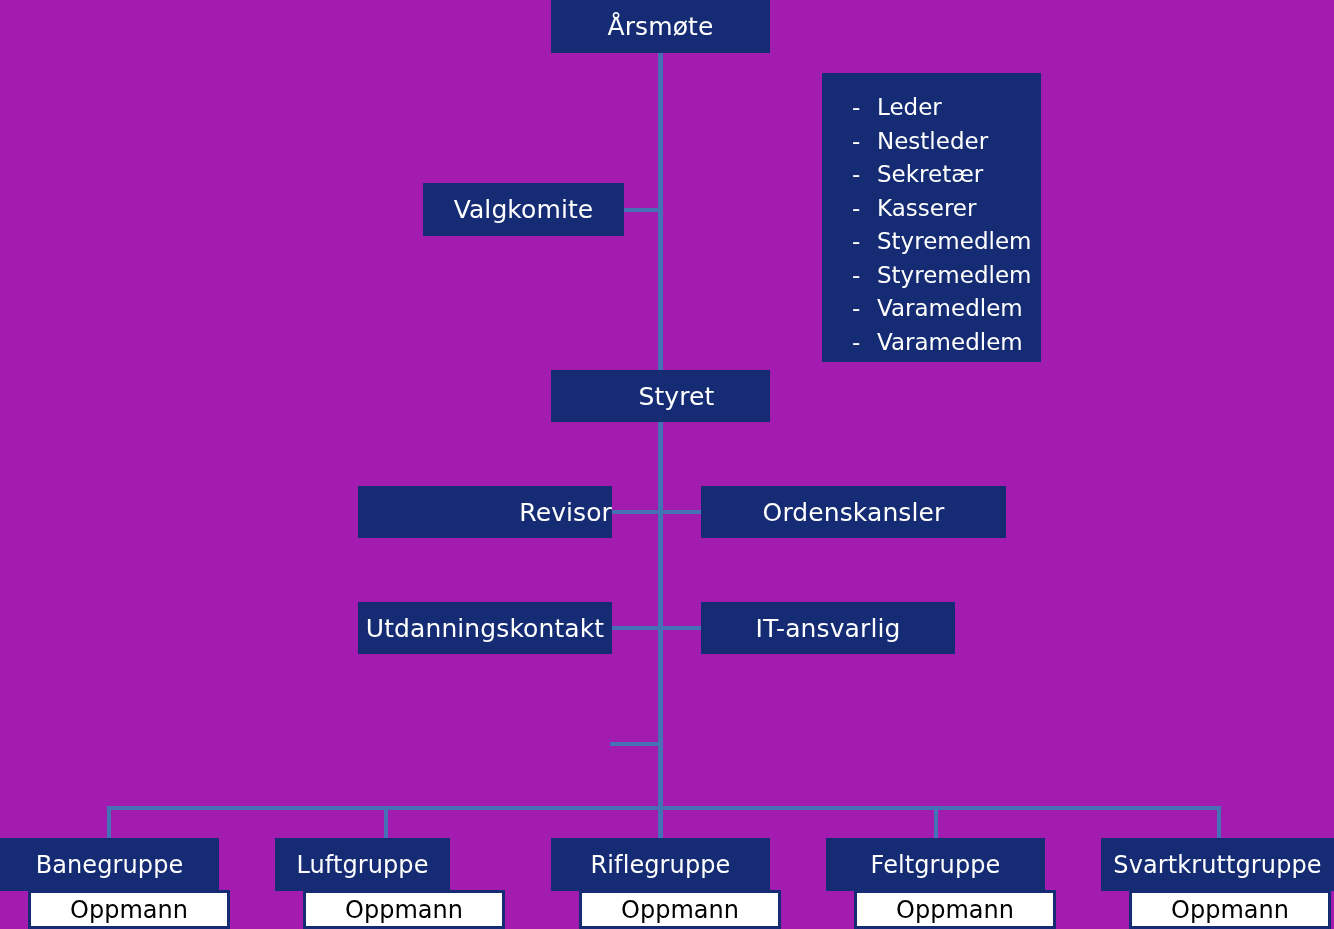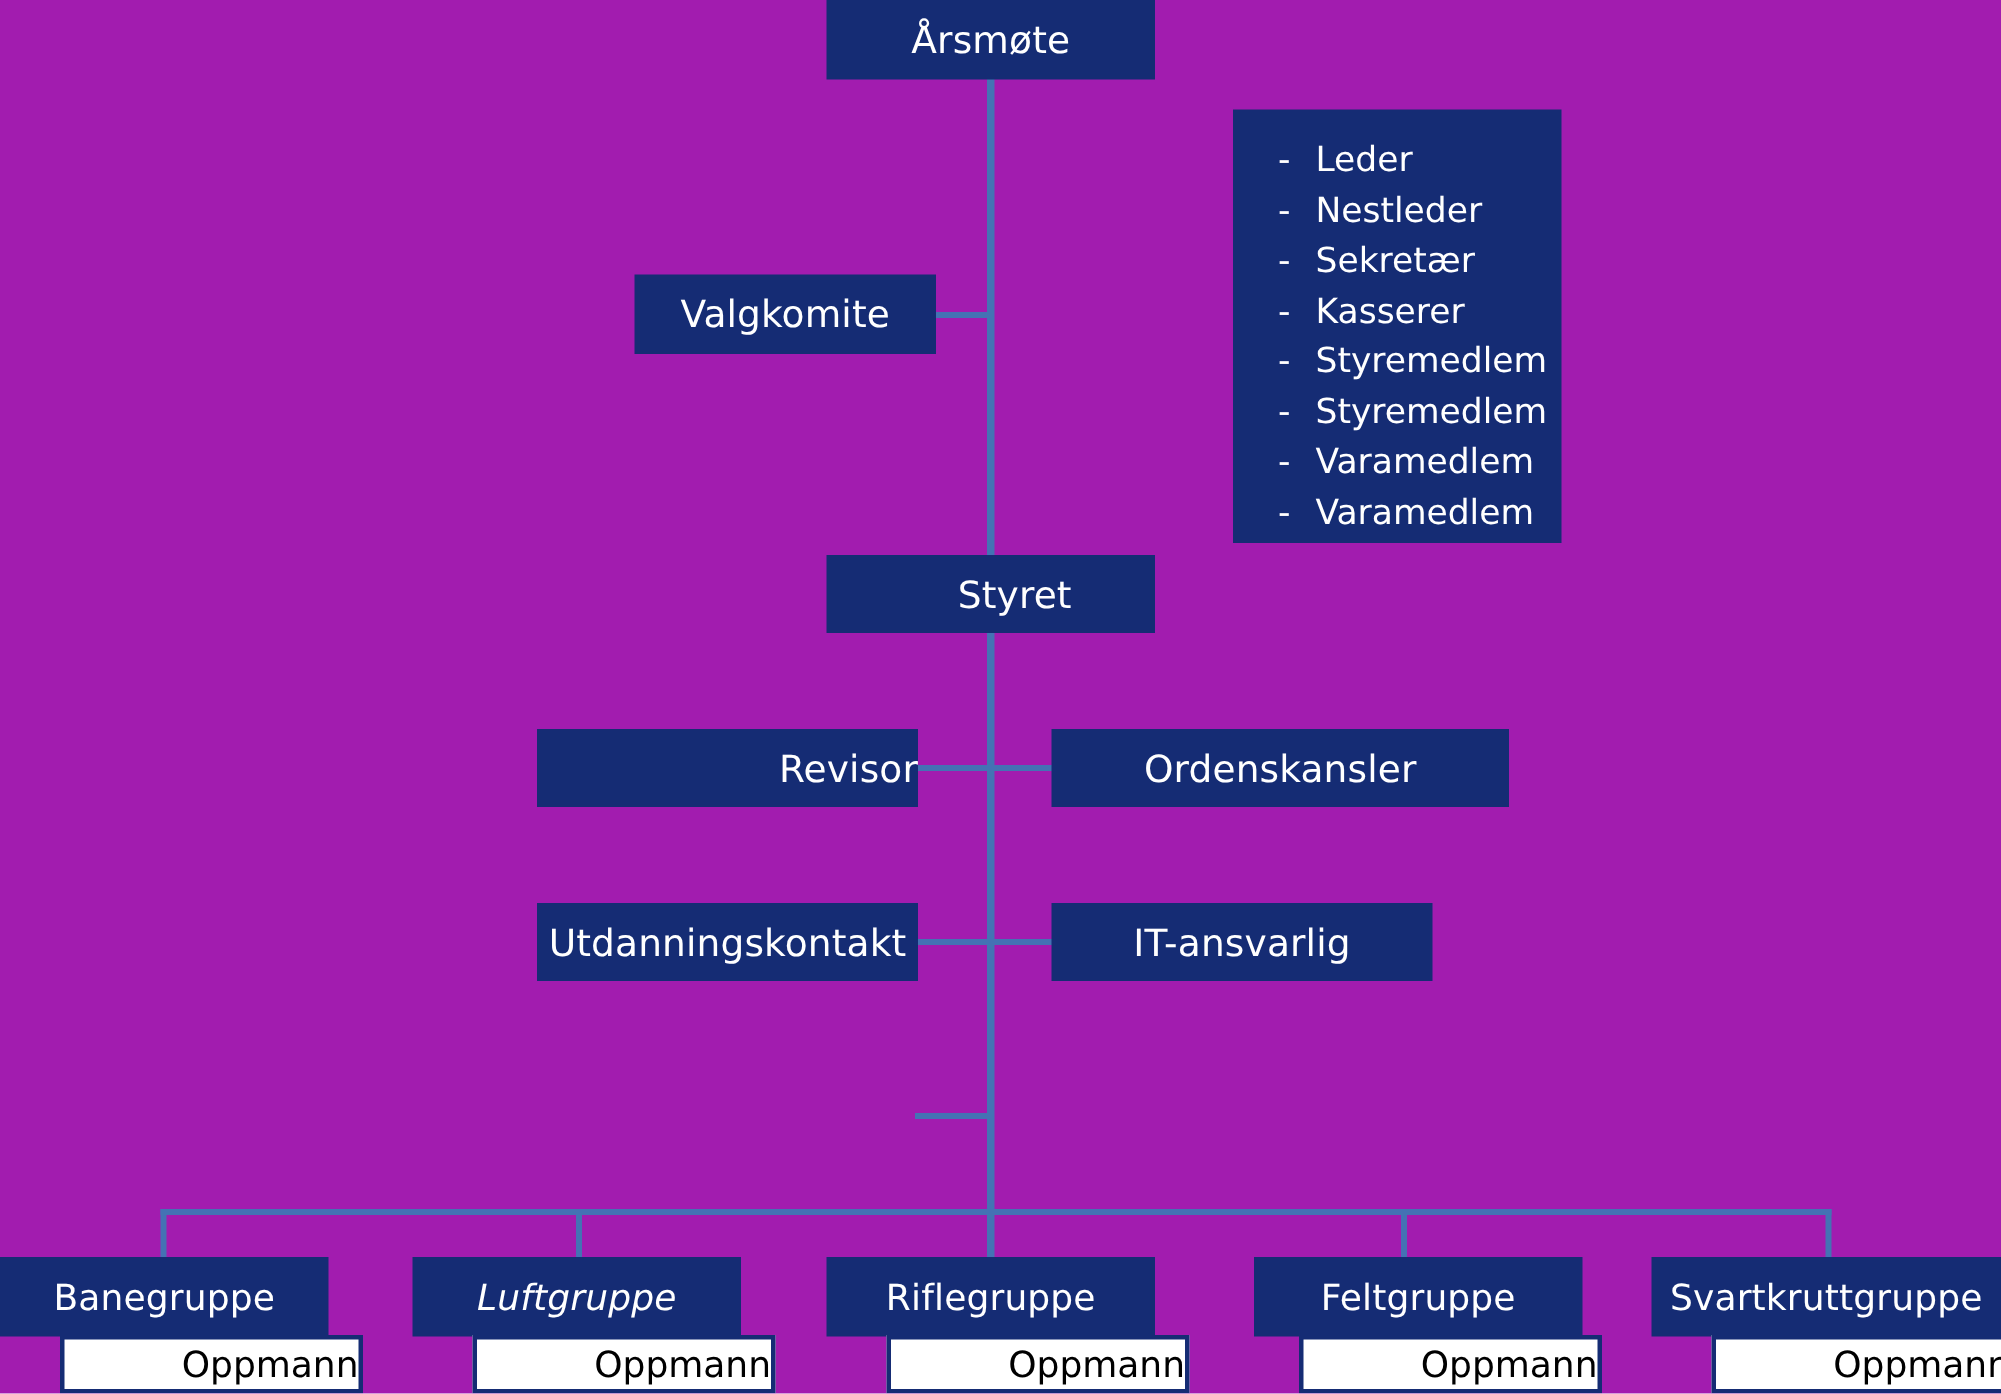--- a/index.html
+++ b/index.html
@@ -58,27 +58,26 @@
     width: 25px;
     display: inline-block;
   }
   .oppmann {
     position: absolute;
     background: #ffffff;
     border: 3px solid #152C74;
     color: #000000;
     display: flex;
     align-items: center;
-    justify-content: flex-end;
+    justify-content: center;
     font-size: 24px;
     line-height: 1;
     white-space: nowrap;
     box-sizing: border-box;
     z-index: 4;
-    margin-left: 12px;
   }
 </style>
 </head>
 <body>
 
 <div id="canvas">
 
   <div class="conn" style="left:658px; top:52px; width:5px; height:322px;"></div>
 
   <div class="conn" style="left:620px; top:208px; width:42px; height:4px;"></div>
@@ -162,35 +161,35 @@
   </div>
 
 
   <div class="node small" style="left:0px; top:838px; width:219px; height:53px;">
     <span>Banegruppe</span>
   </div>
   <div class="oppmann" style="left:28px; top:890px; width:202px; height:39px;">
     <span>Oppmann</span>
   </div>
 
-  <div class="node small" style="left:275px; top:838px; width:219px; height:53px;font-style:italic;">
+  <div class="node small" style="left:275px; top:838px; width:175px; height:53px;">
     <span>Luftgruppe</span>
   </div>
   <div class="oppmann" style="left:303px; top:890px; width:202px; height:39px;">
     <span>Oppmann</span>
   </div>
 
   <div class="node small" style="left:551px; top:838px; width:219px; height:53px;">
     <span>Riflegruppe</span>
   </div>
   <div class="oppmann" style="left:579px; top:890px; width:202px; height:39px;">
     <span>Oppmann</span>
   </div>
 
-  <div class="node small" style="left:826px; top:838px; width:219px; height:53px;margin-left:10px;">
+  <div class="node small" style="left:826px; top:838px; width:219px; height:53px;">
     <span>Feltgruppe</span>
   </div>
   <div class="oppmann" style="left:854px; top:890px; width:202px; height:39px;">
     <span>Oppmann</span>
   </div>
 
   <div class="node small" style="left:1101px; top:838px; width:233px; height:53px;">
     <span>Svartkruttgruppe</span>
   </div>
   <div class="oppmann" style="left:1129px; top:890px; width:202px; height:39px;">

